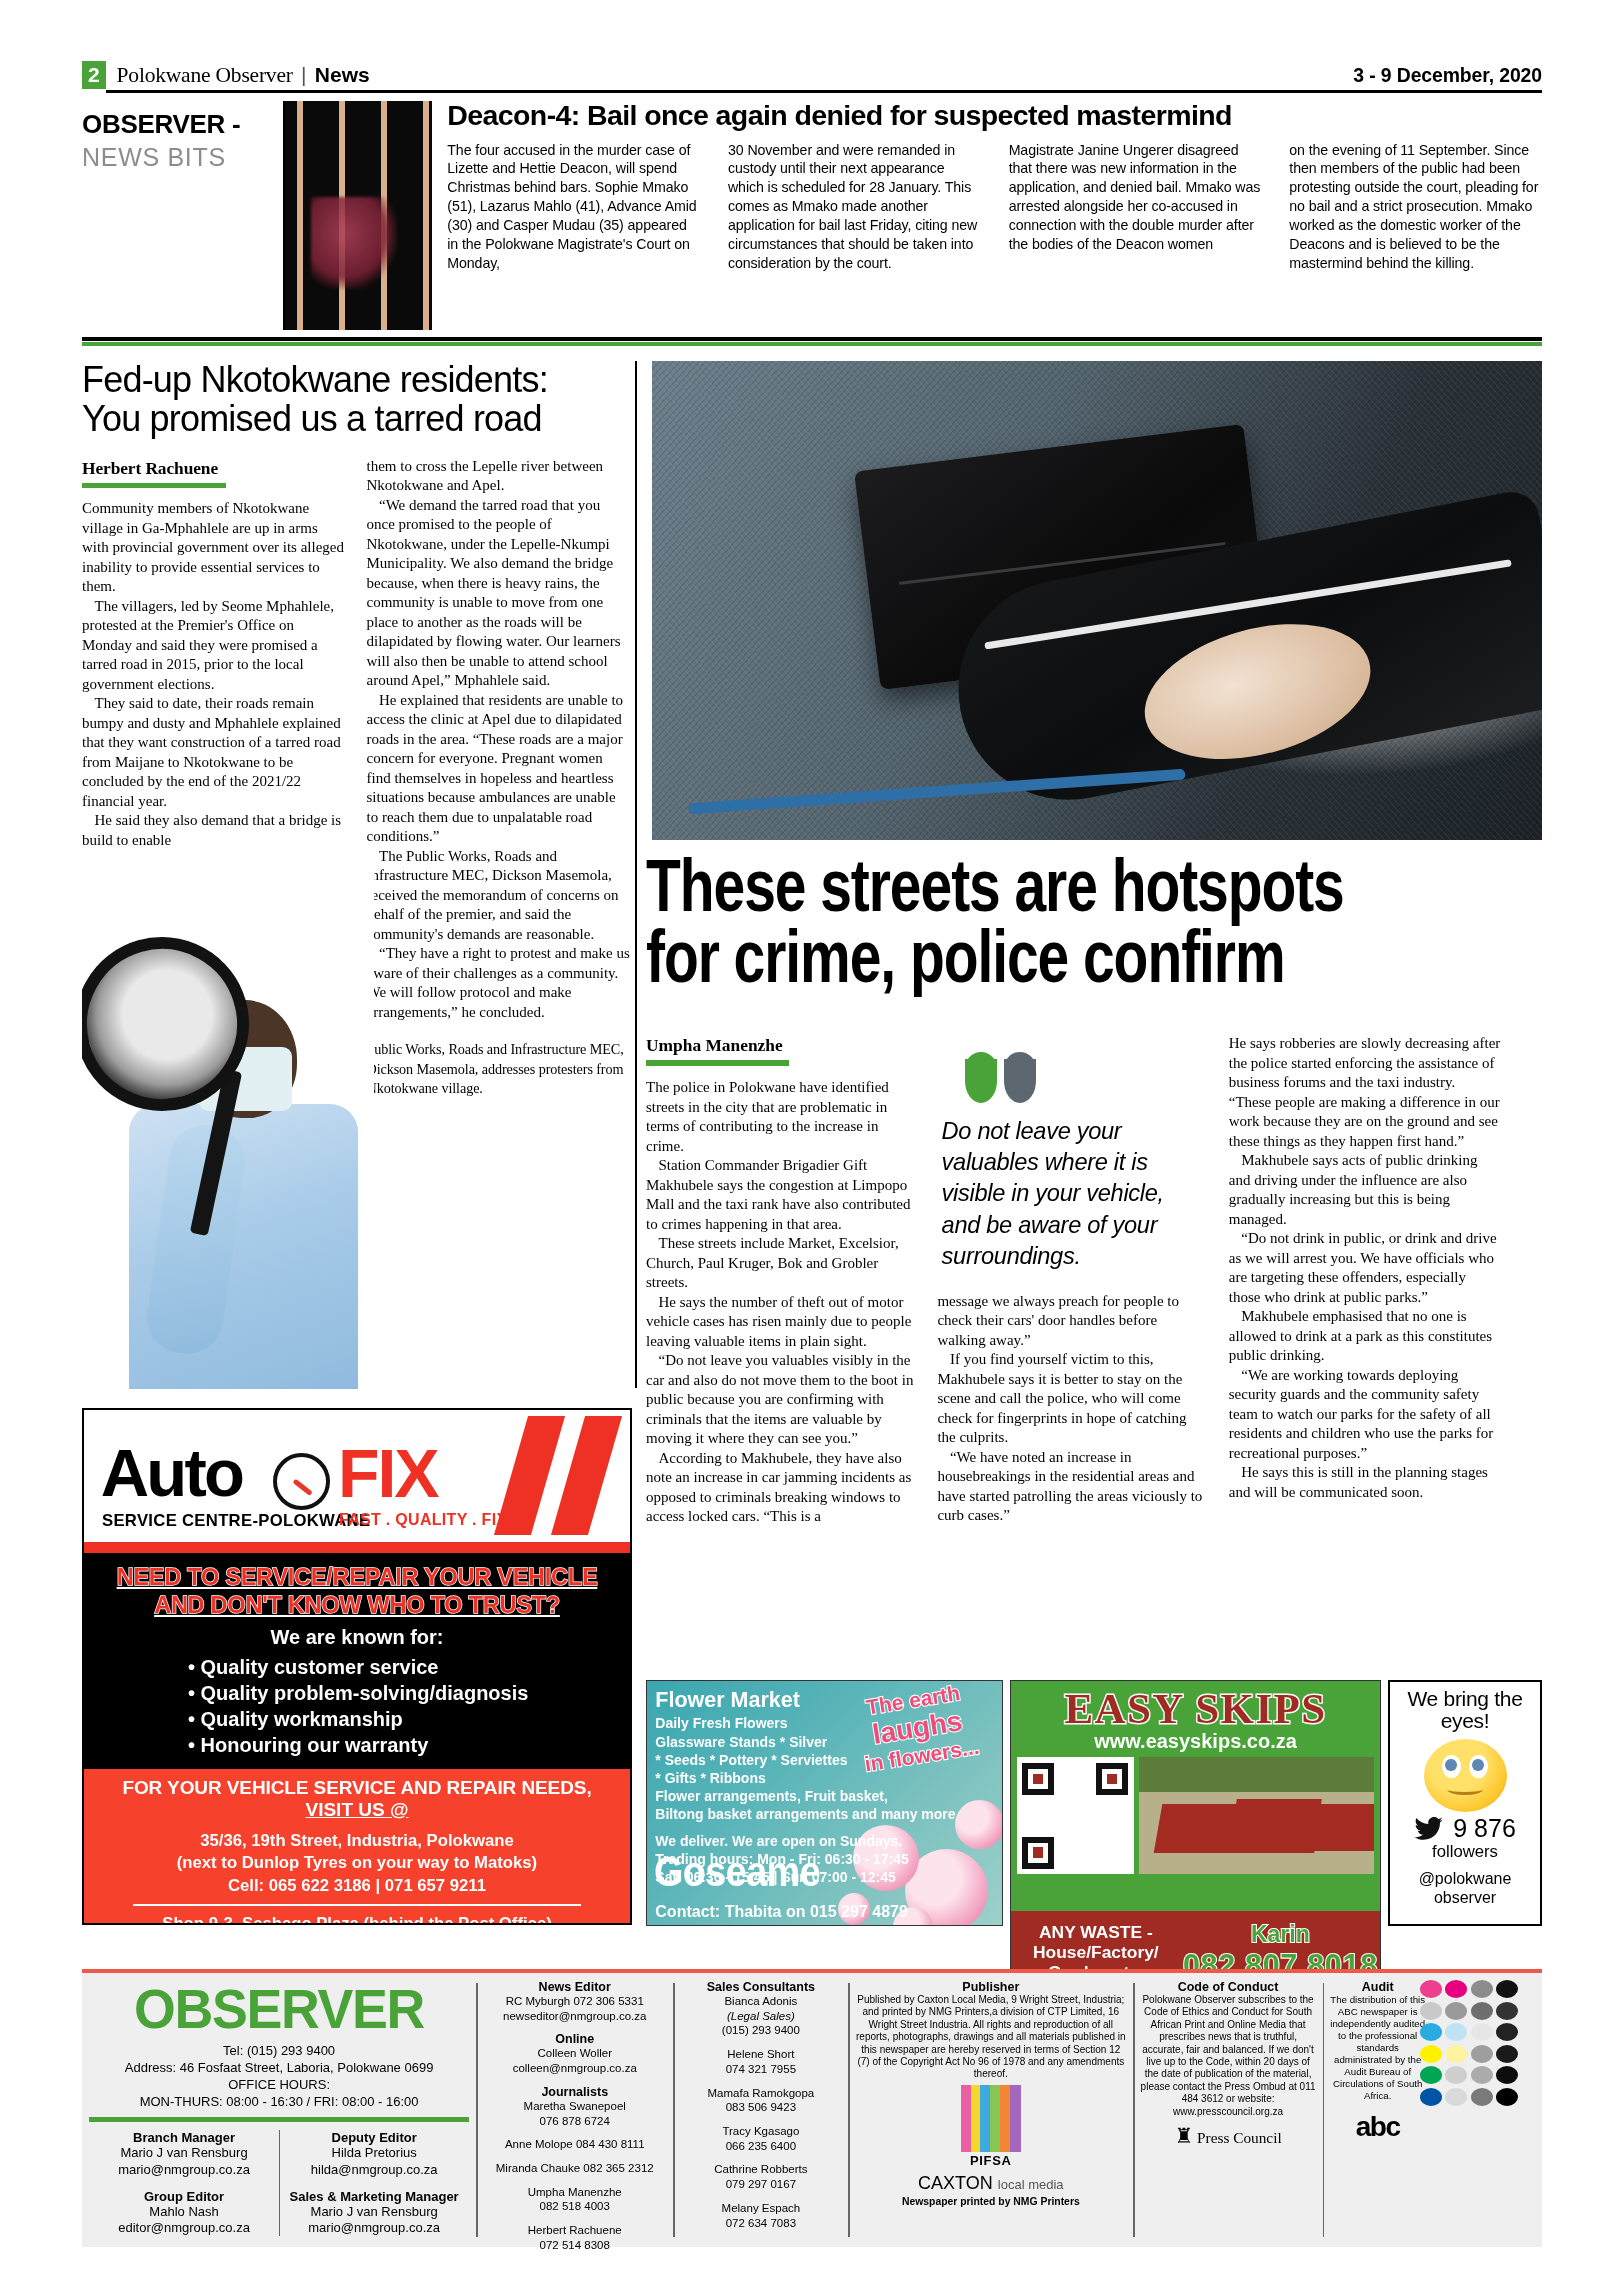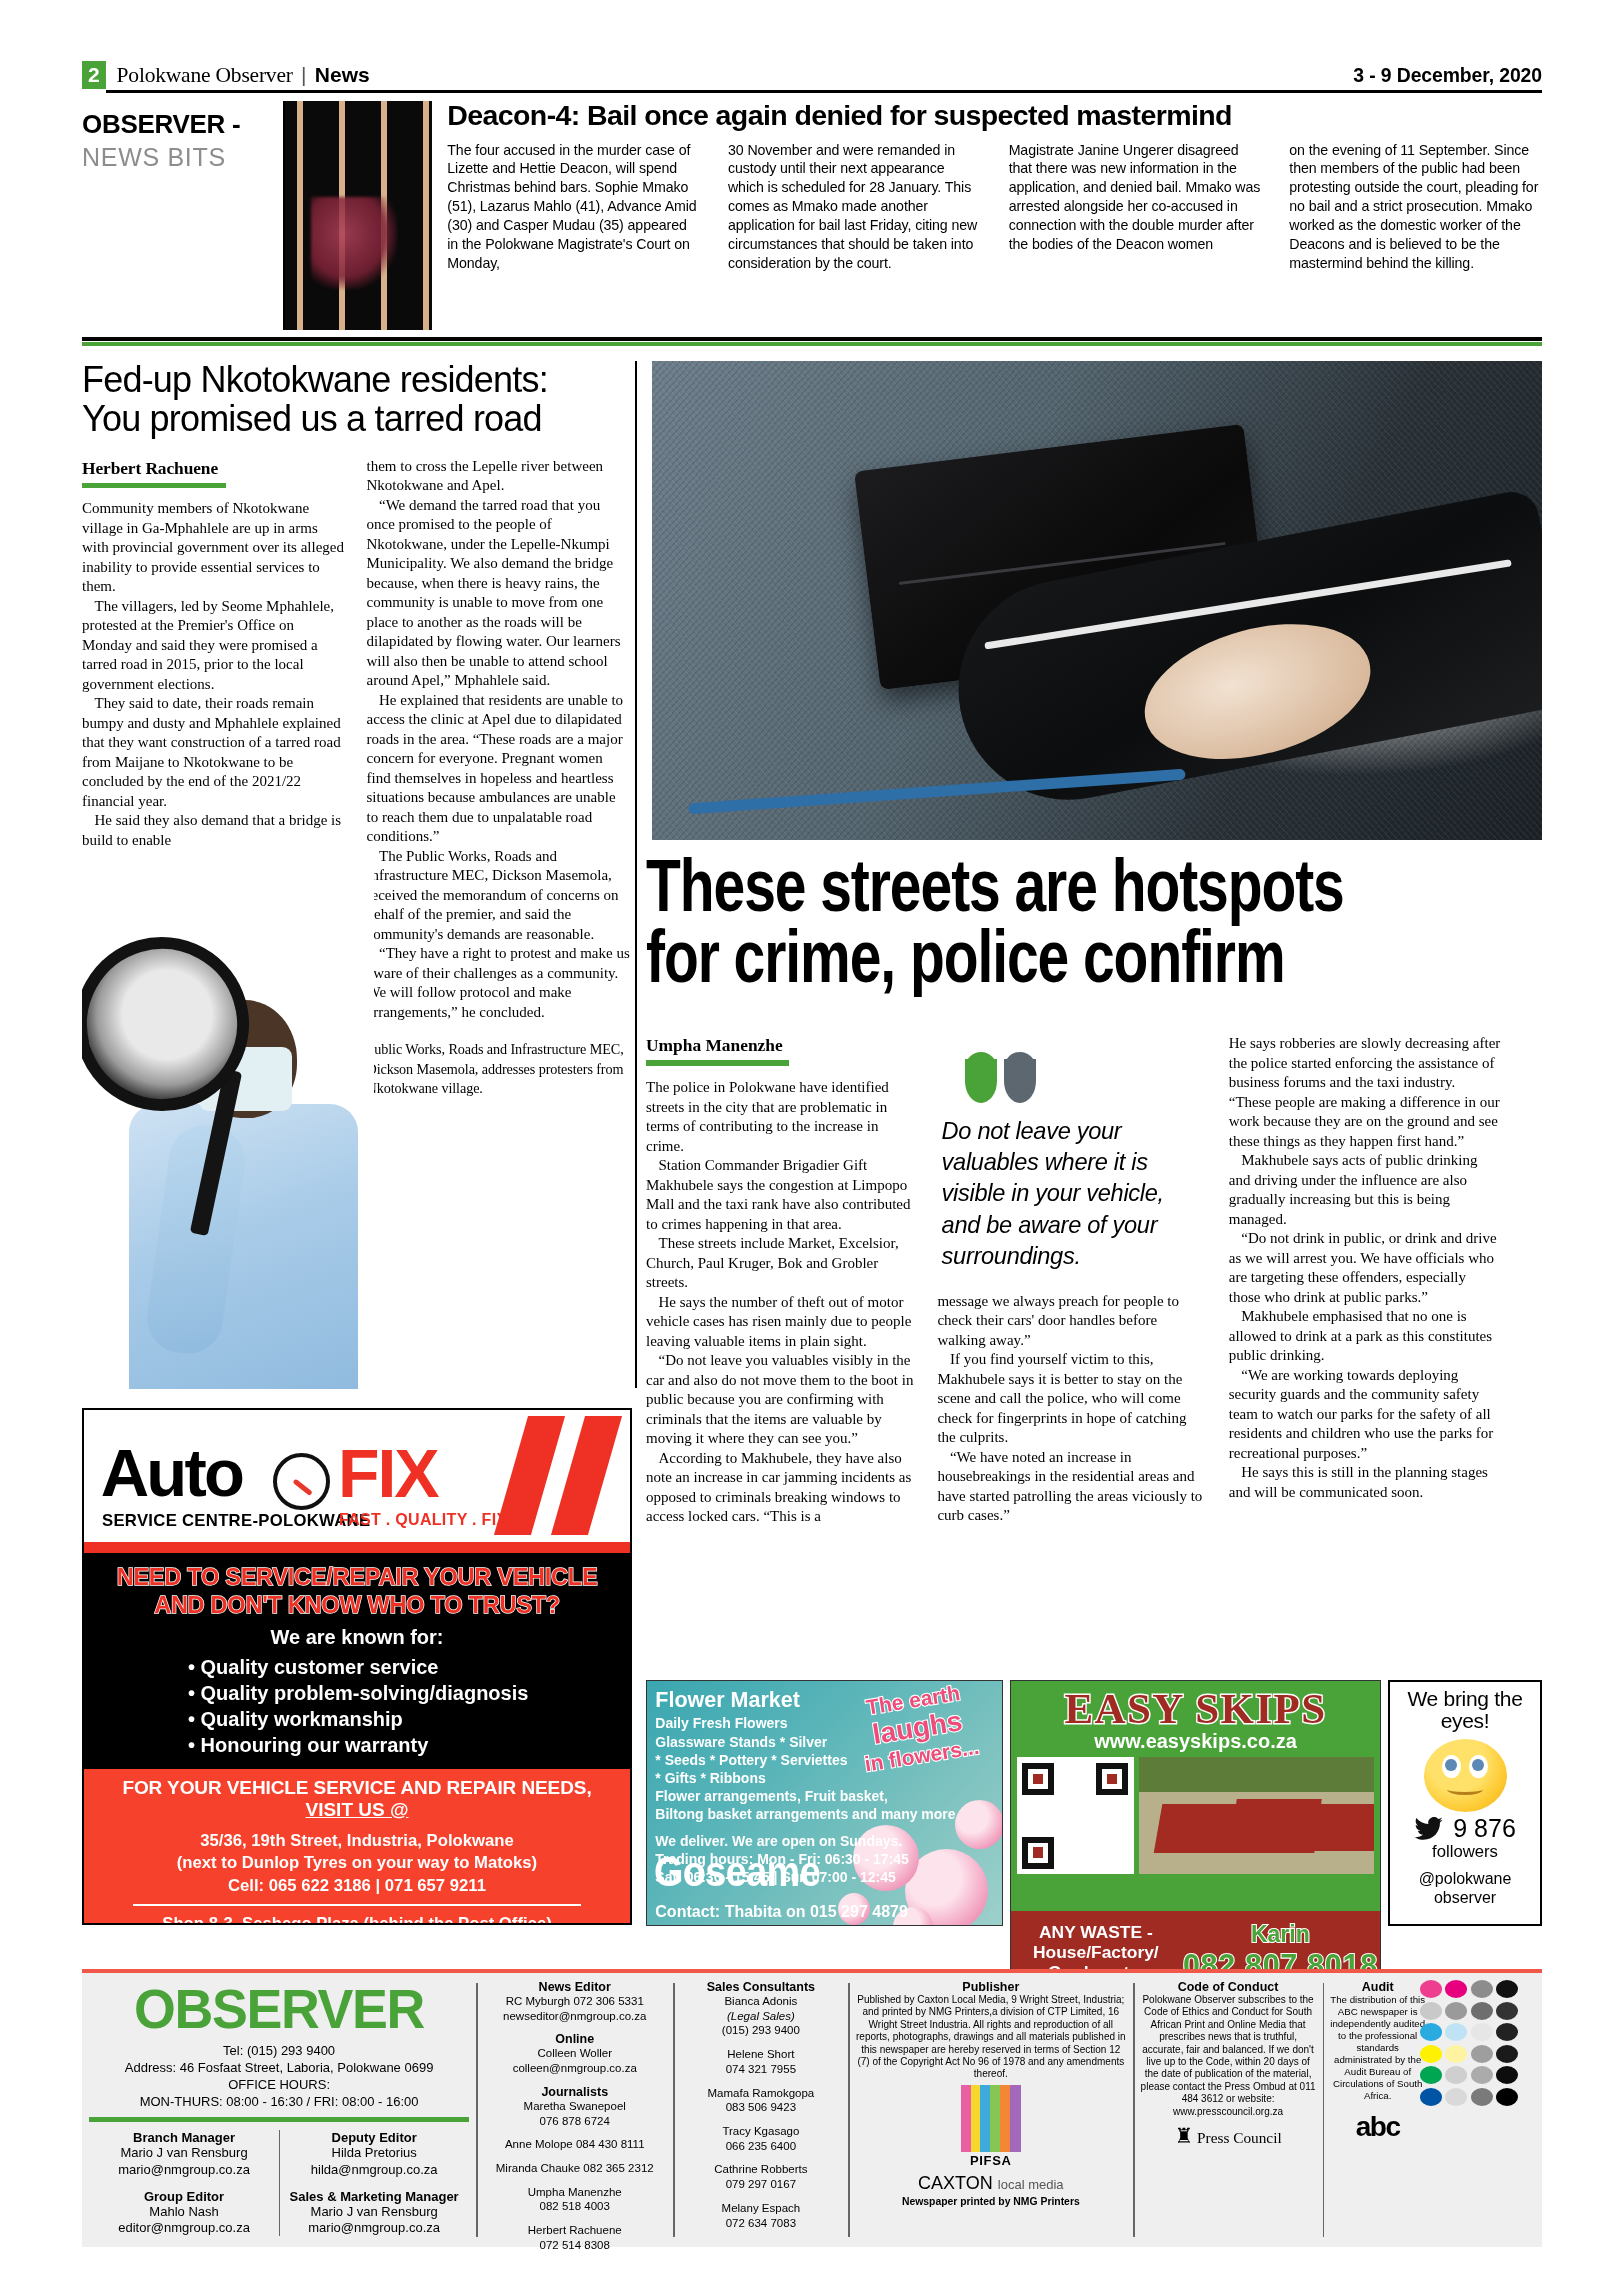--- a/index.html
+++ b/index.html
@@ -234,20 +234,21 @@
     position:absolute; left: 255px; top: 101px; font-size: 16px; font-weight: bold;
     color:#ee3124; letter-spacing: 0.3px;
   }
   .af-redbar { height: 11px; background: #ee3124; }
   .af-black { background: #000; color: #fff; padding: 9.7px 0 11px; }
   .af-q1 {
     text-align:center; color:#ee3124; font-size: 23.6px; font-weight: bold;
     letter-spacing:-0.3px; line-height:1.2;
     -webkit-text-stroke: 1.4px #fff;
     paint-order: stroke fill;
+    text-decoration: underline;
   }
   .af-known { text-align:center; font-size: 20px; font-weight: bold; margin-top: 7px; }
   .af-list { list-style:none; margin: 4.2px 0 0 104px; }
   .af-list li { font-size: 20px; font-weight: bold; line-height: 1.3; }
   .af-list li::before { content:"• "; }
   .af-red {
     background:#f6412d; color:#fff; text-align:center; padding: 7px 7px 8.3px;
   }
   .af-red .r1 { font-size: 19px; font-weight: bold; letter-spacing:-0.1px; line-height:1.25;}
   .af-red .visit { font-size: 19px; font-weight: bold; text-decoration: underline; }
@@ -571,21 +572,21 @@
     <div class="af-red">
       <div class="r1">FOR YOUR VEHICLE SERVICE AND REPAIR NEEDS,</div>
       <div class="visit">VISIT US @</div>
       <div class="r2">
         <div>35/36, 19th Street, Industria, Polokwane</div>
         <div>(next to Dunlop Tyres on your way to Matoks)</div>
         <div>Cell: 065 622 3186  |  071 657 9211</div>
       </div>
       <div class="hr"></div>
       <div class="r3">
-        <div>Shop 8-3, Seshego Plaza (behind the Post Office)</div>
+        <div>Shop 9-3, Seshego Plaza (behind the Post Office)</div>
 
       </div>
     </div>
 
   </div>
 
   <div class="ad-flower">
     <div class="fl-blossoms">
         <i></i>
         <i></i>

